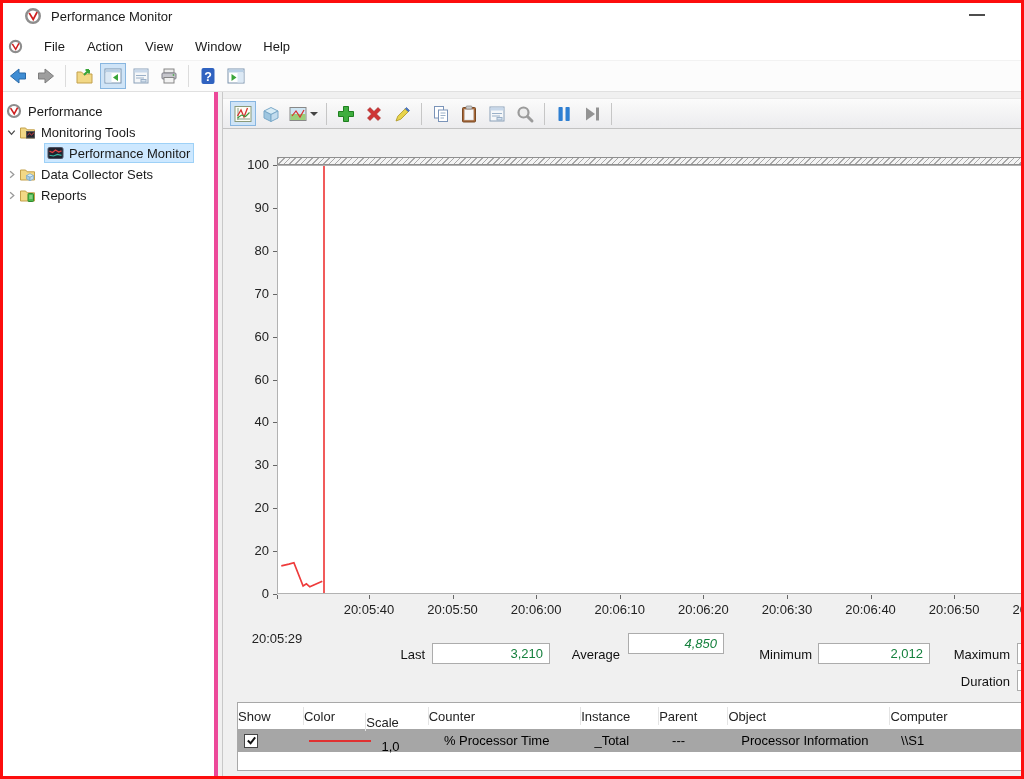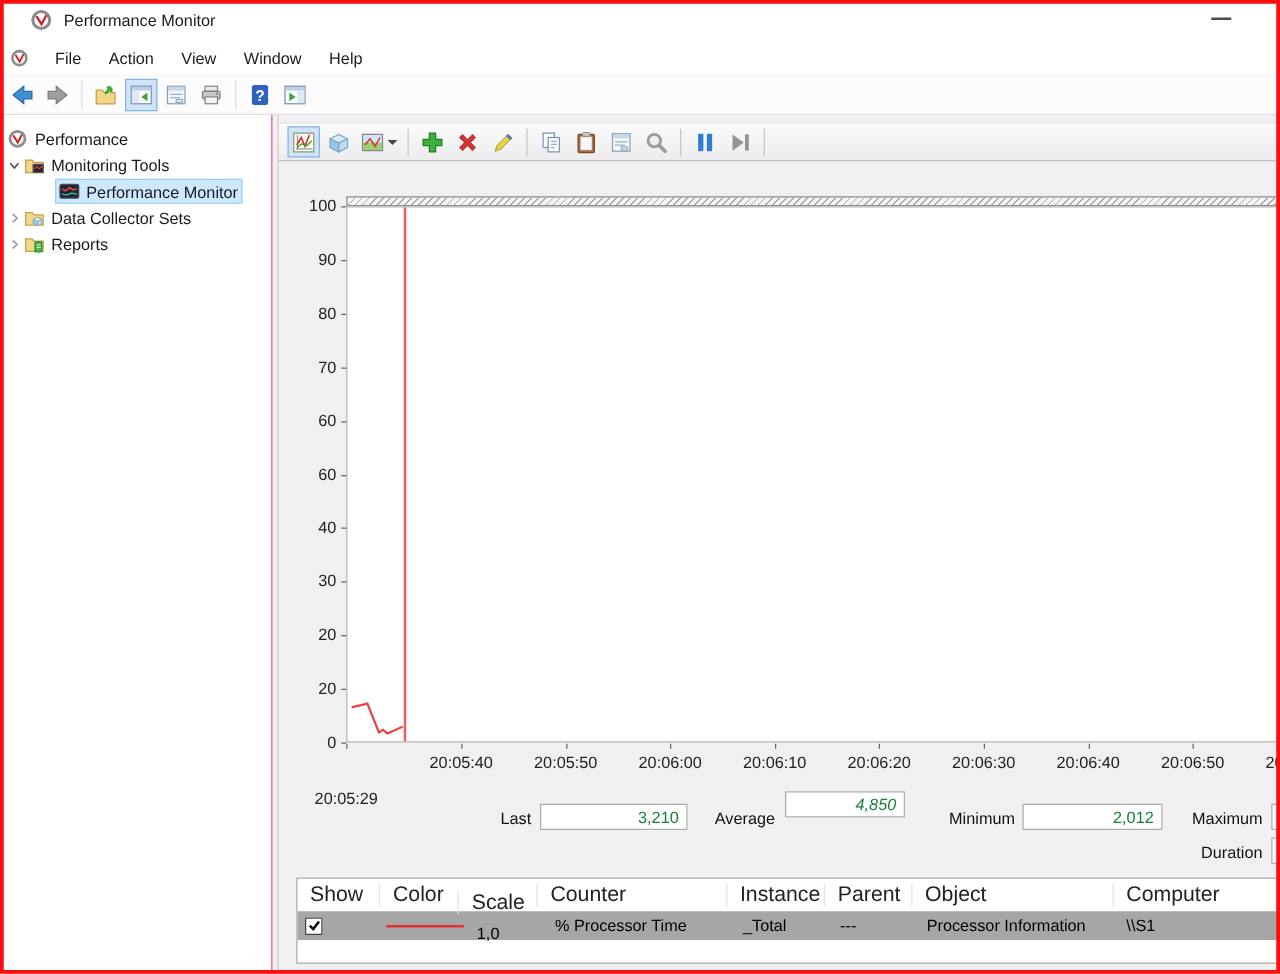--- a/index.html
+++ b/index.html
@@ -23,21 +23,21 @@
   
   .toolbar { position:absolute; left:0; top:61px; right:0; height:31px; background:#fcfcfc;
     display:flex; align-items:center; padding-left:4px; border-bottom:1px solid #e0e0e0; }
   .tb-btn { width:26px; height:26px; display:flex; align-items:center; justify-content:center;
     margin:0 1px; border:1px solid transparent; }
   .tb-btn.selected { background:#cfe4f7; border:1px solid #88b6e0; }
   .tb-sep { width:1px; height:22px; background:#dcdcdc; margin:0 5px; }
 
   
   .main { position:absolute; left:0; top:92px; right:0; bottom:0; display:flex; }
-  .tree-panel { width:218px; background:#fff; border-right:1px solid #ec4899; position:relative; }
+  .tree-panel { width:218px; background:#fff; border-right:4px solid #ec4899; position:relative; }
   .splitter { width:5px; background:#f0f0f0; border-right:1px solid #c8c8c8; }
   .content-panel { flex:1; background:#f0f0f0; position:relative; overflow:hidden; }
 
   
   .tree-row { position:absolute; left:0; height:20px; display:flex; align-items:center;
     font-size:13px; white-space:nowrap; cursor:default; }
   .tree-row .chev { width:15px; height:15px; display:flex; align-items:center; justify-content:center; }
   .tree-row .ticon { width:17px; height:16px; margin-right:5px; flex:none; }
   .sel-box { display:flex; align-items:center; background:#cde8ff; border:1px solid #9ed1f7;
     padding:1px 3px 1px 2px; }
@@ -66,21 +66,21 @@
 
   
   .stat-label { position:absolute; font-size:13px; text-align:right; color:#111; }
   .stat-field { position:absolute; height:21px; background:#fff; border:1px solid #acacac;
     font-size:13px; text-align:right; padding:2px 6px 0 4px; color:#15803d; }
 
   
   .legend { position:absolute; left:14px; top:610px; width:792px; height:69px;
     background:#fff; border:1px solid #a8a8a8; overflow:hidden; }
   .legend-header { display:flex; height:26px; align-items:center; }
-  .legend-header .hcell { font-size:17px; color:#222; padding-left:10px; height:18px;
+  .legend-header .hcell { font-size:13px; color:#222; padding-left:0; height:18px;
     border-left:1px solid #e4e4e4; display:flex; align-items:center; }
   .legend-header .hcell:first-child { border-left:none; }
   .legend-row { display:flex; height:23px; align-items:center; background:#a6a6a6; cursor:default; }
   .legend-row .cell { font-size:13px; color:#000; padding-left:10px; overflow:hidden; white-space:nowrap; }
   .c0{width:75px;} .c1{width:72px;} .c2{width:72px;margin-top:12px;} .c3{width:176px;}
   .c4{width:90px;} .c5{width:80px;} .c6{width:187px;} .c7{width:160px;}
   .checkbox { width:14px; height:14px; background:#fff; border:1px solid #444; margin-left:6px;
     display:flex; align-items:center; justify-content:center; cursor:pointer; }
   .color-swatch { width:62px; height:2px; margin-left:8px; }
 

